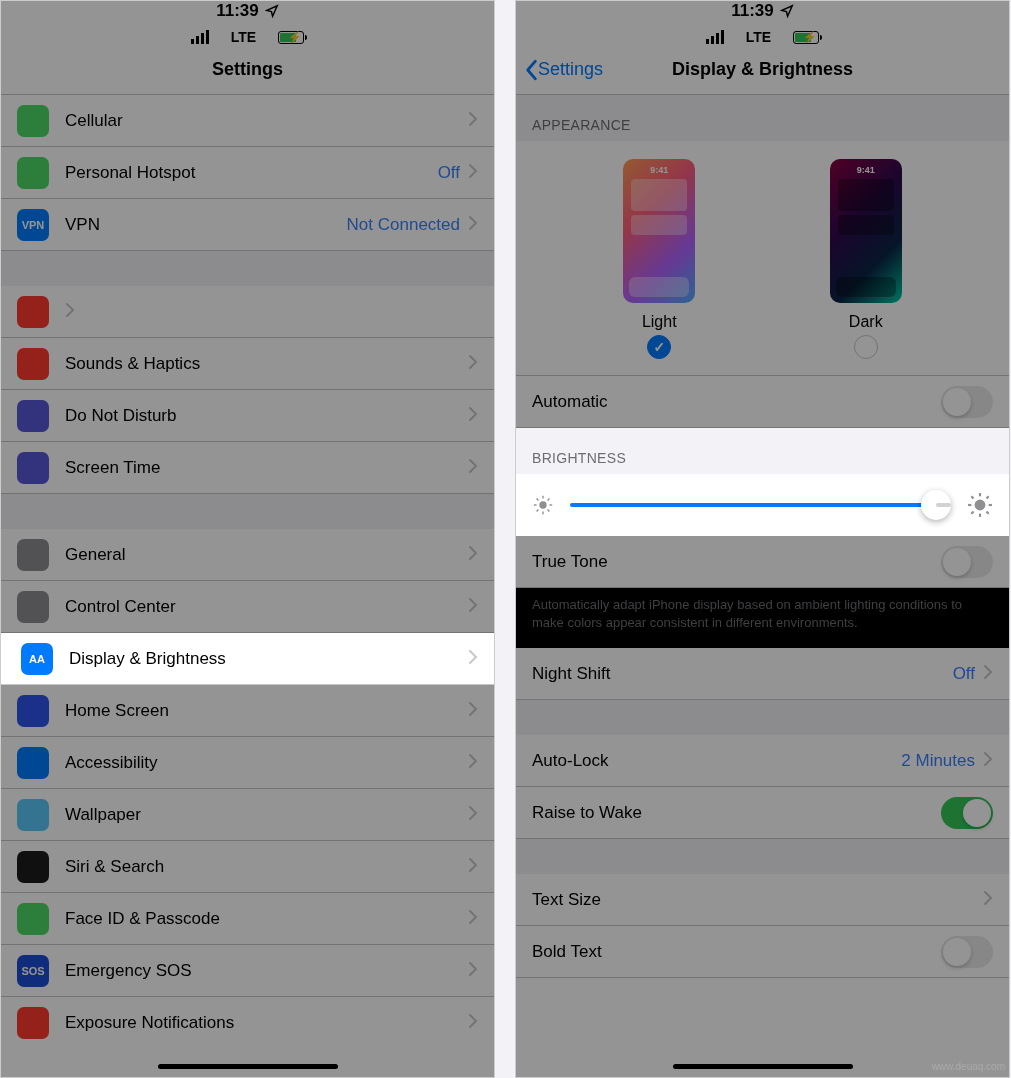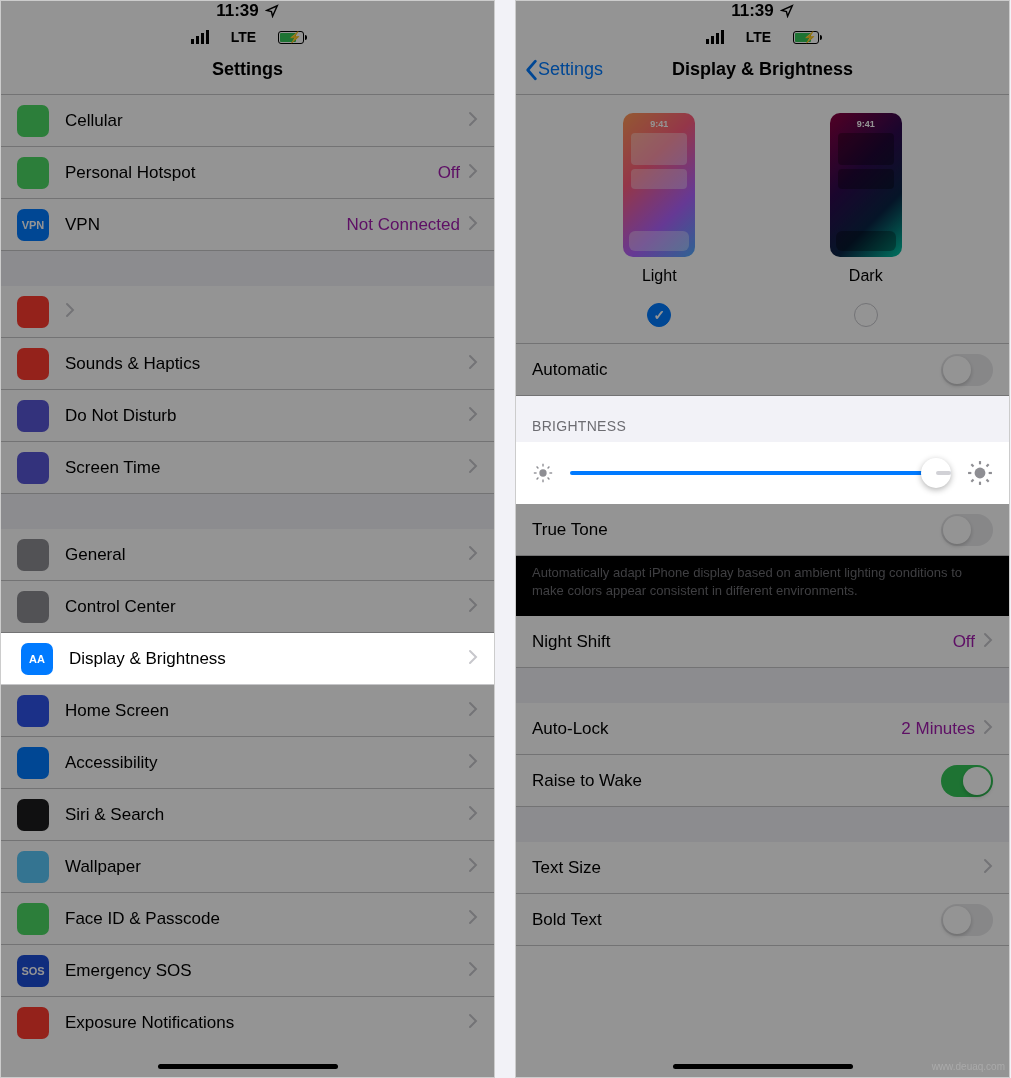--- a/index.html
+++ b/index.html
@@ -22,21 +22,21 @@
   .bolt{position:absolute; left:9px; top:-1px; font-size:11px;}
 
   .nav-bar { height:50px; display:flex; align-items:center; justify-content:center; border-bottom:1px solid #c6c6c8; position:relative;}
   .nav-title { font-size:18px; font-weight:600;}
   .back { position:absolute; left:8px; color:#007aff; font-size:18px; display:flex; align-items:center;}
   .back svg{width:14px;height:22px;}
   .row { display:flex; align-items:center; min-height:52px; padding:0 16px; border-bottom:0.5px solid #c6c6c8; position:relative; background:#fff;}
   .row:last-child{border-bottom:none;}
   .row .icon { width:32px; height:32px; border-radius:7px; margin-right:16px; flex-shrink:0; display:flex; align-items:center; justify-content:center;}
   .row .label { font-size:17px; flex:1;}
-  .row .value { font-size:17px; color:#a21caf; margin-right:8px;}
+  .row .value { font-size:17px; color:#3b82f6; margin-right:8px;}
   .chevron { color:#c7c7cc; }
   .chevron svg{width:10px;height:16px;}
   .gap { height:35px; background:#f2f2f7;}
   .highlight-row { position:relative; z-index:60;padding-left:20px; }
 
   
   .section-header{ font-size:14px; color:#6d6d72; padding:22px 16px 8px; background:#f2f2f7; text-transform:uppercase; letter-spacing:0.3px;}
   .footer-text{ font-size:13px; color:#6d6d72; padding:8px 16px 16px; background:#000000; line-height:1.4;}
   .toggle { width:52px; height:32px; border-radius:16px; background:#e9e9eb; position:relative;}
   .toggle.on{ background:#34c759;}
@@ -49,21 +49,21 @@
   .mock.light{ background:linear-gradient(135deg,#ff9a56 0%,#ff5e7e 35%,#b062ff 70%,#4facfe 100%);}
   .mock.dark{ background:linear-gradient(135deg,#8b0040 0%,#2d0a4e 40%,#0a2545 70%,#00c9a7 100%);}
   .mock .mtime{position:absolute; top:6px; width:100%; text-align:center; color:#fff; font-size:9px; font-weight:600;}
   .mock .widget{position:absolute; top:20px; left:8px; right:8px; height:32px; border-radius:4px;}
   .mock.light .widget{background:rgba(255,255,255,0.35);}
   .mock.dark .widget{background:rgba(0,0,0,0.3);}
   .mock .widget2{top:56px; height:20px;}
   .mock .dock{position:absolute; bottom:6px; left:6px; right:6px; height:20px; border-radius:6px;}
   .mock.light .dock{background:rgba(255,255,255,0.35);}
   .mock.dark .dock{background:rgba(0,0,0,0.3);}
-  .opt-label{ font-size:16px; margin-bottom:18px;}
+  .opt-label{ font-size:16px; margin-bottom:4px;}
   .radio{ width:24px; height:24px; border-radius:50%; border:1.5px solid #c7c7cc; margin:0 auto; display:flex; align-items:center; justify-content:center;}
   .radio.checked{ background:#007aff; border-color:#007aff;}
   .radio.checked::after{content:"✓"; color:#fff; font-size:14px; font-weight:bold;}
 
   .bright-box{ background:#fff; padding:18px 16px; display:flex; align-items:center; gap:16px; position:relative; z-index:60;}
   .bright-header{ position:relative; z-index:60; background:#f2f2f7;}
   .sun-icon{ color:#8e8e93; }
   .slider-track{ flex:1; height:4px; background:#007aff; border-radius:2px; position:relative;}
   .slider-track::after{content:""; position:absolute; right:0; top:0; width:4%; height:100%; background:#d1d1d6; border-radius:2px;}
   .slider-thumb{ position:absolute; right:4%; top:50%; transform:translate(50%,-50%); width:30px; height:30px; background:#fff; border-radius:50%; box-shadow:0 2px 6px rgba(0,0,0,0.3);}
@@ -185,29 +185,29 @@
           </svg></span>
       </div>
       <div class="row">
         <div class="icon" style="background: rgb(0, 122, 255);"></div>
         <div class="label">Accessibility</div>
         <span class="chevron"><svg viewBox="0 0 10 16">
             <path d="M2 2l6 6-6 6" stroke="#c7c7cc" stroke-width="2" fill="none" stroke-linecap="round"></path>
           </svg></span>
       </div>
       <div class="row">
+        <div class="icon" style="background: rgb(90, 200, 250);"></div>
+        <div class="label">Wallpaper</div>
+        <span class="chevron"><svg viewBox="0 0 10 16">
+            <path d="M2 2l6 6-6 6" stroke="#c7c7cc" stroke-width="2" fill="none" stroke-linecap="round"></path>
+          </svg></span>
+      </div>
+      <div class="row">
         <div class="icon" style="background: rgb(28, 28, 30);"></div>
         <div class="label">Siri &amp; Search</div>
-        <span class="chevron"><svg viewBox="0 0 10 16">
-            <path d="M2 2l6 6-6 6" stroke="#c7c7cc" stroke-width="2" fill="none" stroke-linecap="round"></path>
-          </svg></span>
-      </div>
-      <div class="row">
-        <div class="icon" style="background: rgb(90, 200, 250);"></div>
-        <div class="label">Wallpaper</div>
         <span class="chevron"><svg viewBox="0 0 10 16">
             <path d="M2 2l6 6-6 6" stroke="#c7c7cc" stroke-width="2" fill="none" stroke-linecap="round"></path>
           </svg></span>
       </div>
       <div class="row">
         <div class="icon" style="background: rgb(76, 217, 100);"></div>
         <div class="label">Face ID &amp; Passcode</div>
         <span class="chevron"><svg viewBox="0 0 10 16">
             <path d="M2 2l6 6-6 6" stroke="#c7c7cc" stroke-width="2" fill="none" stroke-linecap="round"></path>
           </svg></span>
@@ -258,20 +258,21 @@
   <div class="nav-bar">
     <div class="back">
       <svg viewBox="0 0 12 20">
           <path d="M10 2L3 10l7 8" stroke="#007aff" stroke-width="2.5" fill="none" stroke-linecap="round" stroke-linejoin="round"></path>
         </svg>
       <span>Settings</span>
     </div>
     <div class="nav-title">Display &amp; Brightness</div>
   </div>
 
+  <div class="section-header">APPEARANCE</div>
   <div class="appearance-row">
     <div class="app-opt">
       <div class="mock light">
         <div class="mtime">9:41</div>
         <div class="widget"></div>
           <div class="widget widget2"></div>
           <div class="dock"></div>
       </div>
       <div class="opt-label">Light</div>
       <div class="radio checked"></div>

